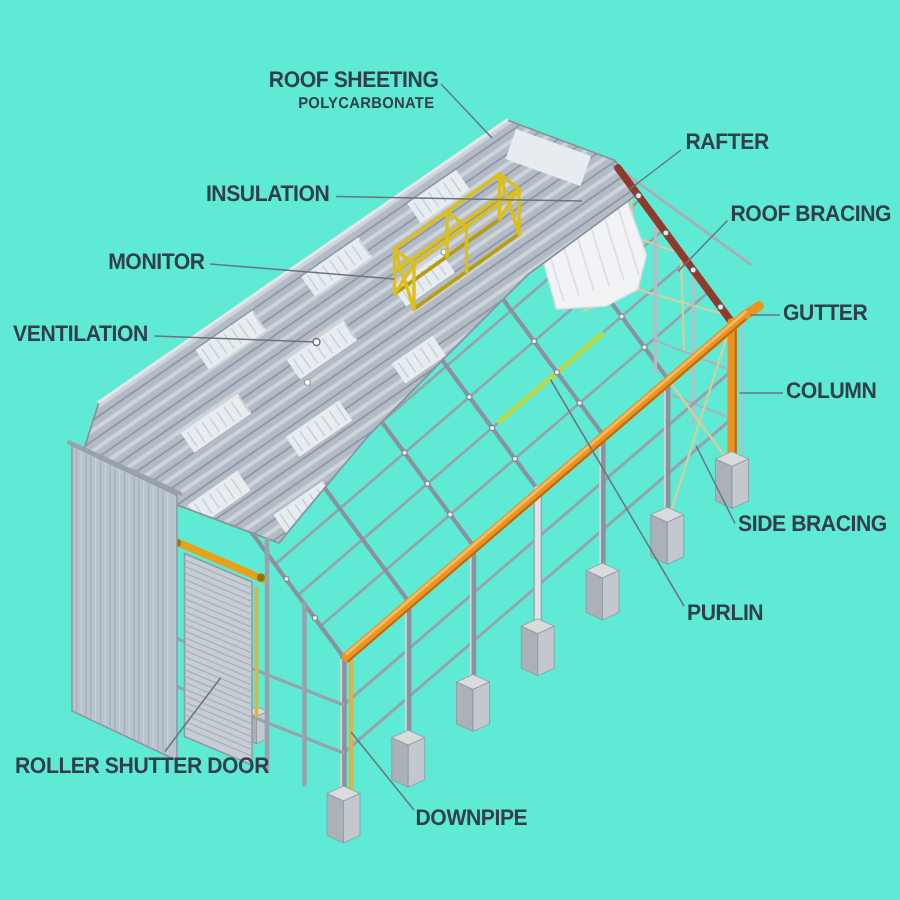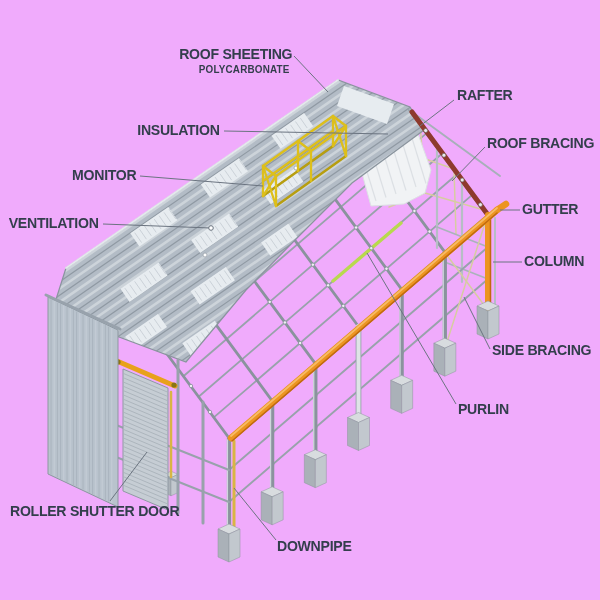--- a/index.html
+++ b/index.html
@@ -1,16 +1,16 @@
 <!DOCTYPE html>
 <html><head>
 <meta charset="utf-8">
 <style>
   html,body{margin:0;padding:0;background:#fff;}
-  .stage{position:relative;width:600px;height:600px;background:#f0abfc;overflow:hidden;
+  .stage{position:relative;width:600px;height:600px;background:#5eead4;overflow:hidden;
          font-family:"Liberation Sans","DejaVu Sans",sans-serif;}
   .stage svg{position:absolute;left:0;top:0;}
   .lbl{position:absolute;font-weight:700;font-size:15px;letter-spacing:-0.3px;
        color:#333e4c;white-space:nowrap;line-height:1;}
   .lbl.sub{font-size:10.5px;letter-spacing:0.2px;}
   .anchor-r{transform:scaleX(0.94);transform-origin:100% 50%;}
   .anchor-l{transform:scaleX(0.94);transform-origin:0 50%;}
 </style>
 </head>
 <body>

